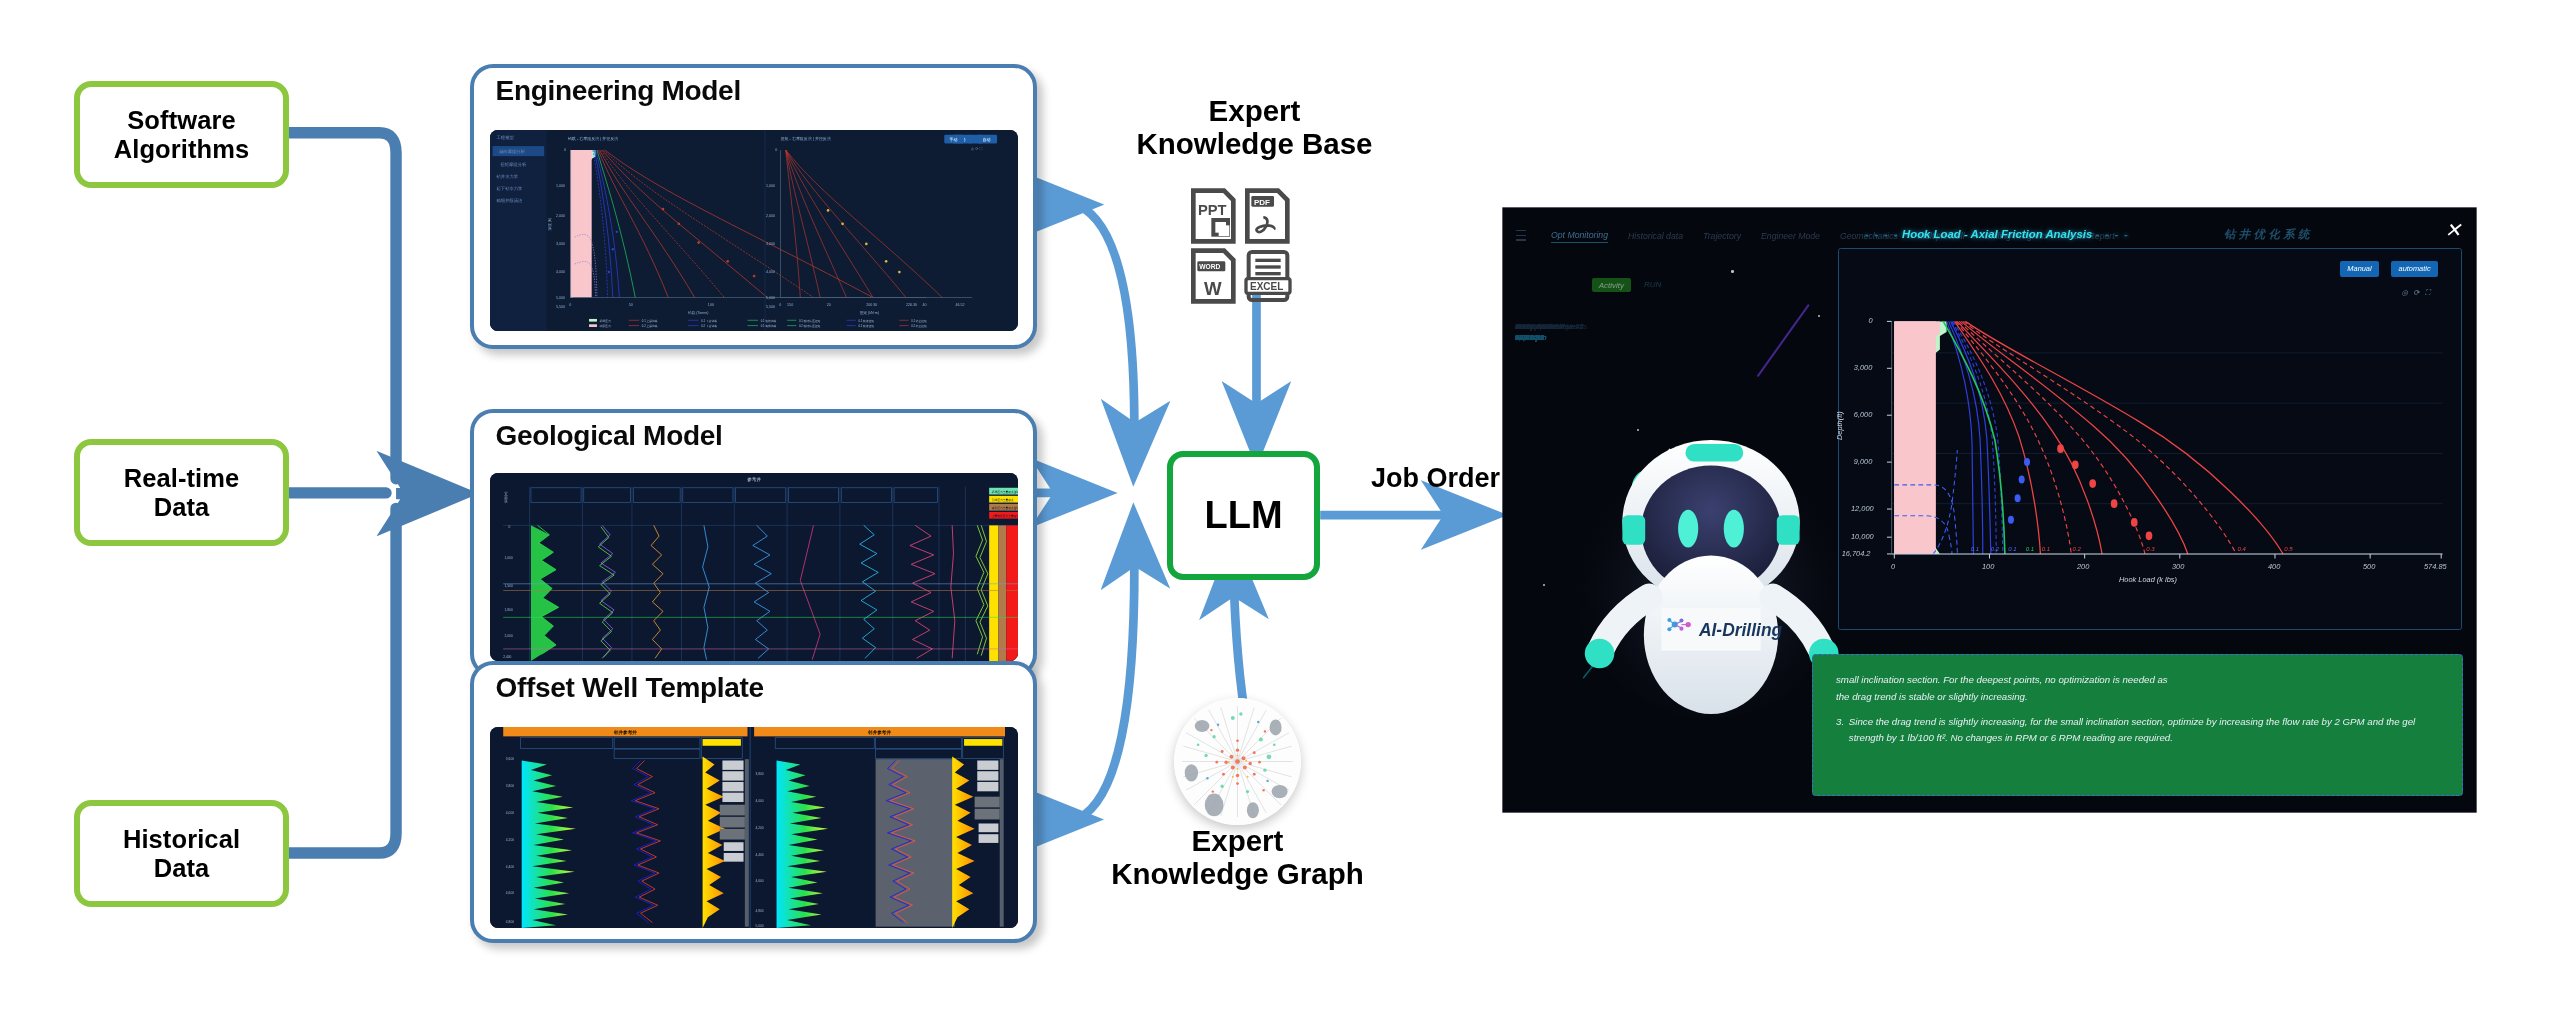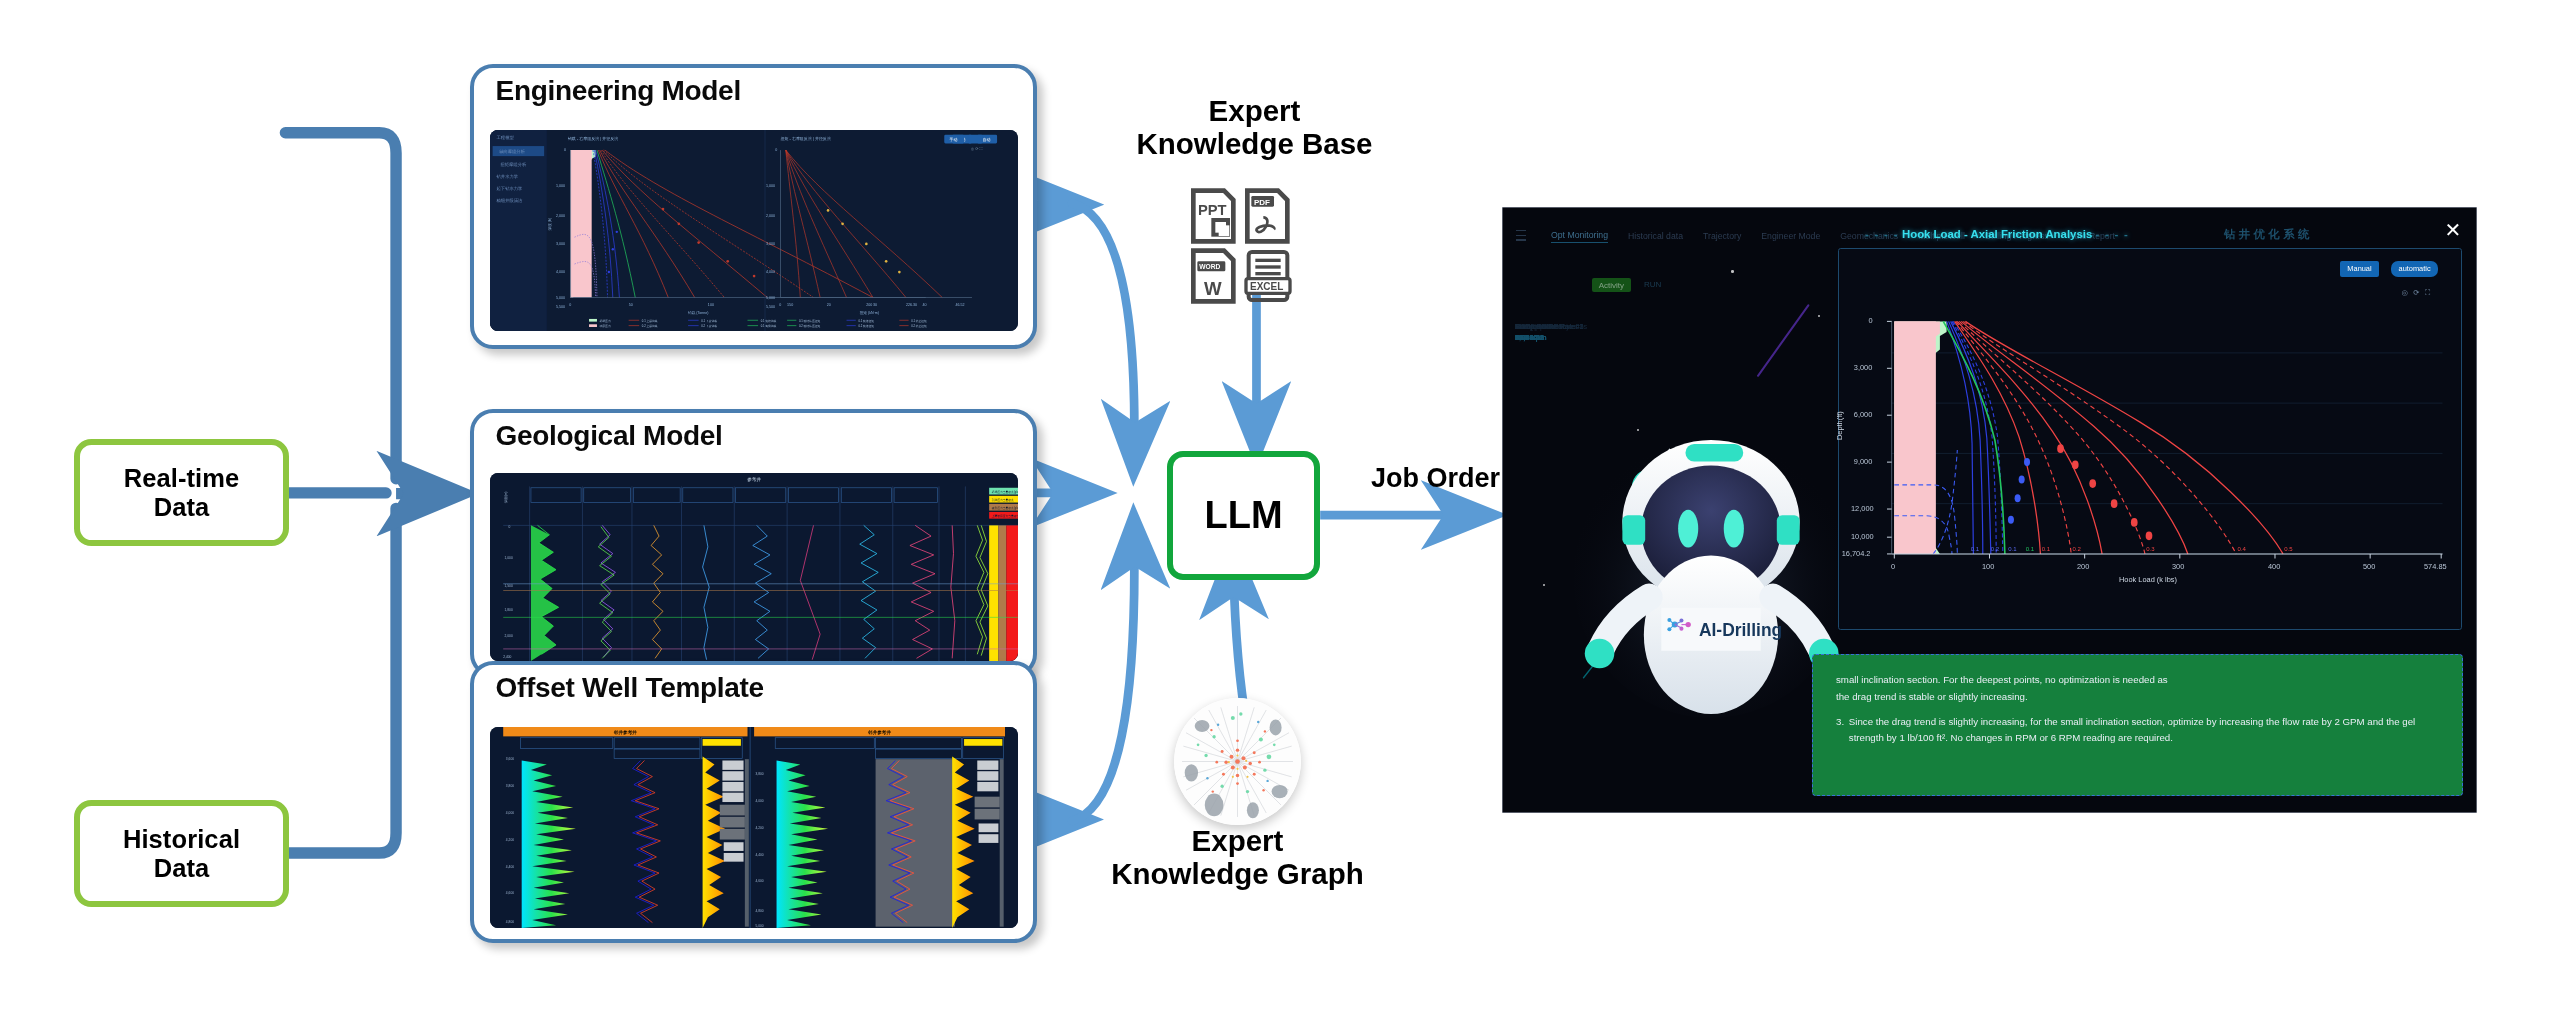--- a/index.html
+++ b/index.html
@@ -140,20 +140,24 @@
       <path d="M1598,1224 Q1700,1195 1690,775" marker-end="url(#ah)"></path>
     </g>
 
     <path d="M1873,425 V672" stroke="#5B9BD5" stroke-width="13" fill="none" marker-end="url(#ah)"></path>
 
     <path d="M1855,1060 Q1840,960 1838,820" stroke="#5B9BD5" stroke-width="13" fill="none" marker-end="url(#ah)"></path>
 
     <path d="M1968,768 H2222" stroke="#5B9BD5" stroke-width="13" fill="none" marker-end="url(#ah)"></path>
   </svg>
 
+  <div class="src-box" style="left:74px; top:81px; width:215px; height:107px;">
+    <span style="white-space:pre-line">Software
+Algorithms</span>
+  </div>
   <div class="src-box" style="left:74px; top:439px; width:215px; height:107px;">
     <span style="white-space:pre-line">Real-time
 Data</span>
   </div>
   <div class="src-box" style="left:74px; top:800px; width:215px; height:107px;">
     <span style="white-space:pre-line">Historical
 Data</span>
   </div>
 
   <div class="model-card" style="left:470px; top:64px; width:567px; height:285px;">
@@ -644,21 +648,21 @@
         <circle cx="50" cy="120" r="1.8"></circle>
           <circle cx="140" cy="124" r="1.8"></circle>
           <circle cx="66" cy="40" r="1.8"></circle>
         <circle cx="126" cy="36" r="1.8"></circle>
       </g>
     </svg>
   </div>
   <div class="flow-label" style="left:1070px; top:824px; width:335px; font-size:29.5px;">Expert
 Knowledge Graph</div>
 
-  <div id="app-panel" style="left:1503px; top:208px; width:973px; height:604px;">
+  <div id="app-panel" style="left:1503px; top:208px; width:973px; height:604px;font-style:italic;">
 
     <div class="star" style="left:228px; top:62px; width:2.7px; height:2.7px;"></div>
     <div class="star" style="left:315px; top:107px; width:2px; height:2px;"></div>
     <div class="star" style="left:429px; top:161px; width:3.4px; height:3.4px;"></div>
     <div class="star" style="left:134px; top:221px; width:2px; height:2px;"></div>
     <div class="star" style="left:510px; top:81px; width:2px; height:2px;"></div>
     <div class="star" style="left:657px; top:295px; width:2.7px; height:2.7px;"></div>
     <div class="star" style="left:792px; top:409px; width:2px; height:2px;"></div>
     <div class="star" style="left:40px; top:376px; width:2px; height:2px;"></div>
     <div class="star" style="left:885px; top:510px; width:2.7px; height:2.7px;"></div>
@@ -774,21 +778,21 @@
 
     <div class="chart-title" style="left:362px; top:20px;">
       <span class="dashline">- - - -</span>
       <span>Hook Load - Axial Friction Analysis</span>
       <span class="dashline">- - - -</span>
     </div>
 
     <div id="chart-card" style="left:335px; top:40px; width:624px; height:382px;">
 
       <div class="btn" style="right:82px; top:12px;">Manual</div>
-      <div class="btn" style="right:23px; top:12px;border-radius:7px;">automatic</div>
+      <div class="btn" style="right:23px; top:12px;">automatic</div>
       <div class="tool-ico" style="right:25.5px; top:39px;">◎⟳⛶</div>
 
       <svg style="position:absolute;left:0;top:0;" width="624" height="382" viewBox="0 0 930 570">
 
         <g stroke="#17283e" stroke-width="1">
           <line x1="78" y1="155" x2="900" y2="155"></line>
             <line x1="78" y1="230" x2="900" y2="230"></line>
           <line x1="78" y1="305" x2="900" y2="305"></line>
             <line x1="78" y1="380" x2="900" y2="380"></line>
           <line x1="78" y1="455" x2="900" y2="455"></line>

